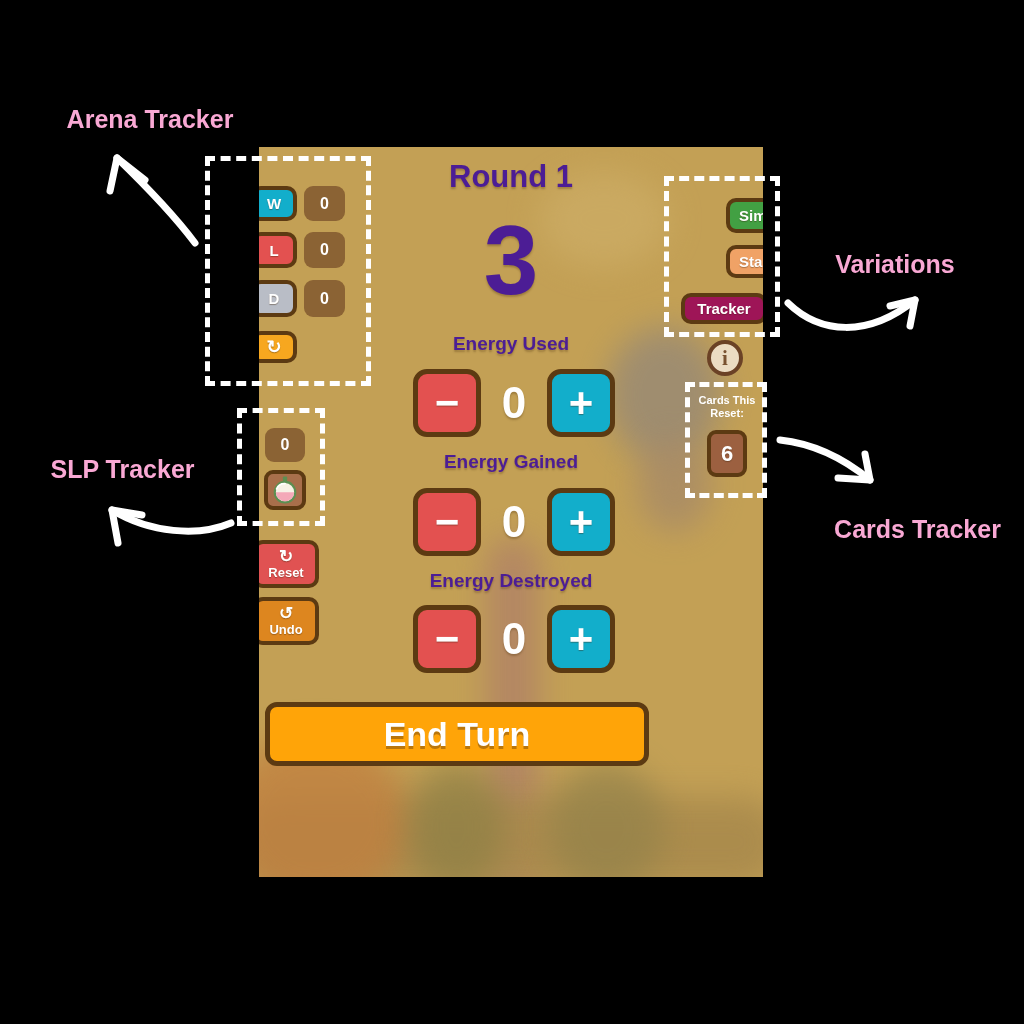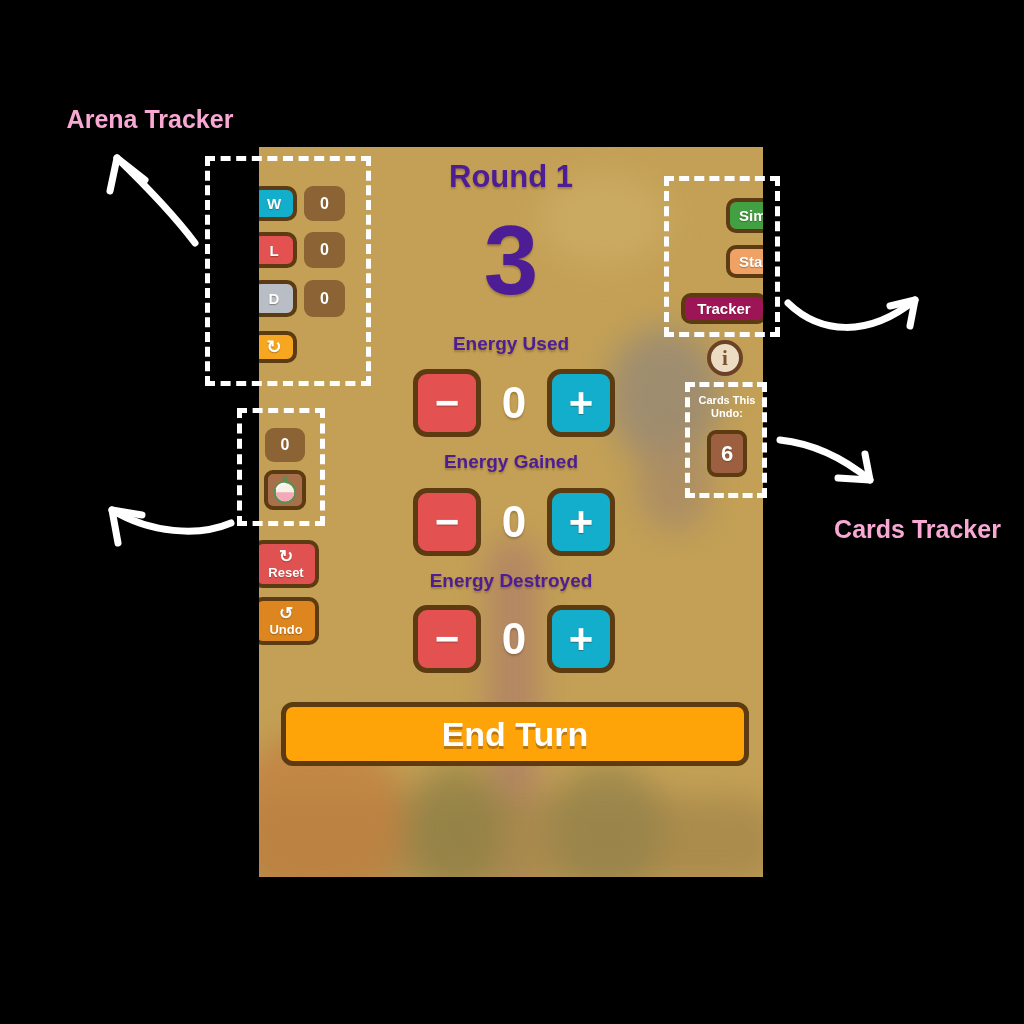--- a/index.html
+++ b/index.html
@@ -17,21 +17,21 @@
        text-shadow:0 1px 1px rgba(60,35,10,.4);}
   .count-box{position:absolute;background:#8b6334;border-radius:9px;color:#fff;font-weight:bold;
        display:flex;align-items:center;justify-content:center;font-size:16px;}
   .energy-label{position:absolute;left:0;width:100%;text-align:center;font-size:19px;}
   .energy-value{position:absolute;width:66px;height:68px;display:flex;align-items:center;
        justify-content:center;font-size:44px;color:#fff;font-weight:bold;
        text-shadow:0 2px 2px rgba(90,60,20,.35);}
   .stepper{width:68px;height:68px;border-width:5px;border-radius:14px;font-size:42px;line-height:42px;}
   .minus{background:#e35150;}
   .plus{background:#12aecb;}
-  .end-turn{left:22px;top:555px;width:468px;height:64px;background:#ffa408;border-width:5px;
+  .end-turn{left:6px;top:555px;width:384px;height:64px;background:#ffa408;border-width:5px;
        border-radius:12px;font-size:34px;text-shadow:0 3px 0 rgba(130,80,15,.55);}
   .side-btn{flex-direction:column;font-size:13px;line-height:15px;}
   .side-btn .icon-glyph{font-size:17px;line-height:17px;}
   .dashed-box{position:absolute;border:5px dashed #fff;}
   .anno{position:absolute;color:#f9a8d4;font-weight:bold;font-size:25px;text-align:center;}
   .arrow{position:absolute;pointer-events:none;}
   .cards-label{position:absolute;left:418px;top:247px;width:100px;text-align:center;
        font-size:11px;line-height:13px;color:#fff;font-weight:bold;}
   .info-circle{border-radius:50%;background:#ecdcc3;border-color:#6b4226;color:#7a5230;
        font-family:"Liberation Serif",serif;font-size:21px;text-shadow:none;}
@@ -101,21 +101,21 @@
     </div>
     <div class="btn" style="left:422px;top:146px;width:86px;height:31px;background:#9e1557;font-size:15px;">
       <span>Tracker</span>
     </div>
     <div class="btn info-circle" style="left:448px;top:193px;width:36px;height:36px;">
       <span>i</span>
     </div>
 
     <div class="cards-label">
       <div>Cards This</div>
-      <div>Undo:</div>
+      <div>Reset:</div>
     </div>
     <div class="btn" style="left:448px;top:283px;width:40px;height:47px;background:#9c6040;border-radius:9px;font-size:22px;">
       <span>6</span>
     </div>
 
     <div class="energy-label txt" style="top:186px;">Energy Used</div>
     <div class="btn stepper minus" style="left:154px;top:222px;">
       <span>−</span>
     </div>
     <div class="energy-value" style="left:222px;top:222px;">0</div>
@@ -145,20 +145,22 @@
       <span>End Turn</span>
     </div>
   </div>
 
   <div class="dashed-box" style="left:205px;top:156px;width:166px;height:230px;"></div>
   <div class="dashed-box" style="left:237px;top:408px;width:88px;height:118px;"></div>
   <div class="dashed-box" style="left:664px;top:176px;width:116px;height:161px;"></div>
   <div class="dashed-box" style="left:685px;top:382px;width:82px;height:116px;"></div>
 
   <div class="anno" style="left:40px;top:105px;width:220px;">Arena Tracker</div>
+  <div class="anno" style="left:810px;top:250px;width:170px;">Variations</div>
+  <div class="anno" style="left:35px;top:455px;width:175px;">SLP Tracker</div>
   <div class="anno" style="left:820px;top:508px;width:195px;margin-top:7px;">Cards Tracker</div>
 
   <svg class="arrow" style="left:95px;top:145px;" width="115" height="110" viewBox="0 0 115 110">
     <path d="M100 98 C 82 74, 52 42, 22 13" stroke="#fff" stroke-width="7" fill="none" stroke-linecap="round"></path>
     <path d="M22 13 L 15 46 M22 13 L 50 35" stroke="#fff" stroke-width="7" fill="none" stroke-linecap="round"></path>
   </svg>
   <svg class="arrow" style="left:780px;top:288px;" width="150" height="55" viewBox="0 0 150 55">
     <path d="M8 15 C 40 46, 88 50, 135 12" stroke="#fff" stroke-width="7" fill="none" stroke-linecap="round"></path>
     <path d="M135 12 L 110 18 M135 12 L 130 38" stroke="#fff" stroke-width="7" fill="none" stroke-linecap="round"></path>
   </svg>

